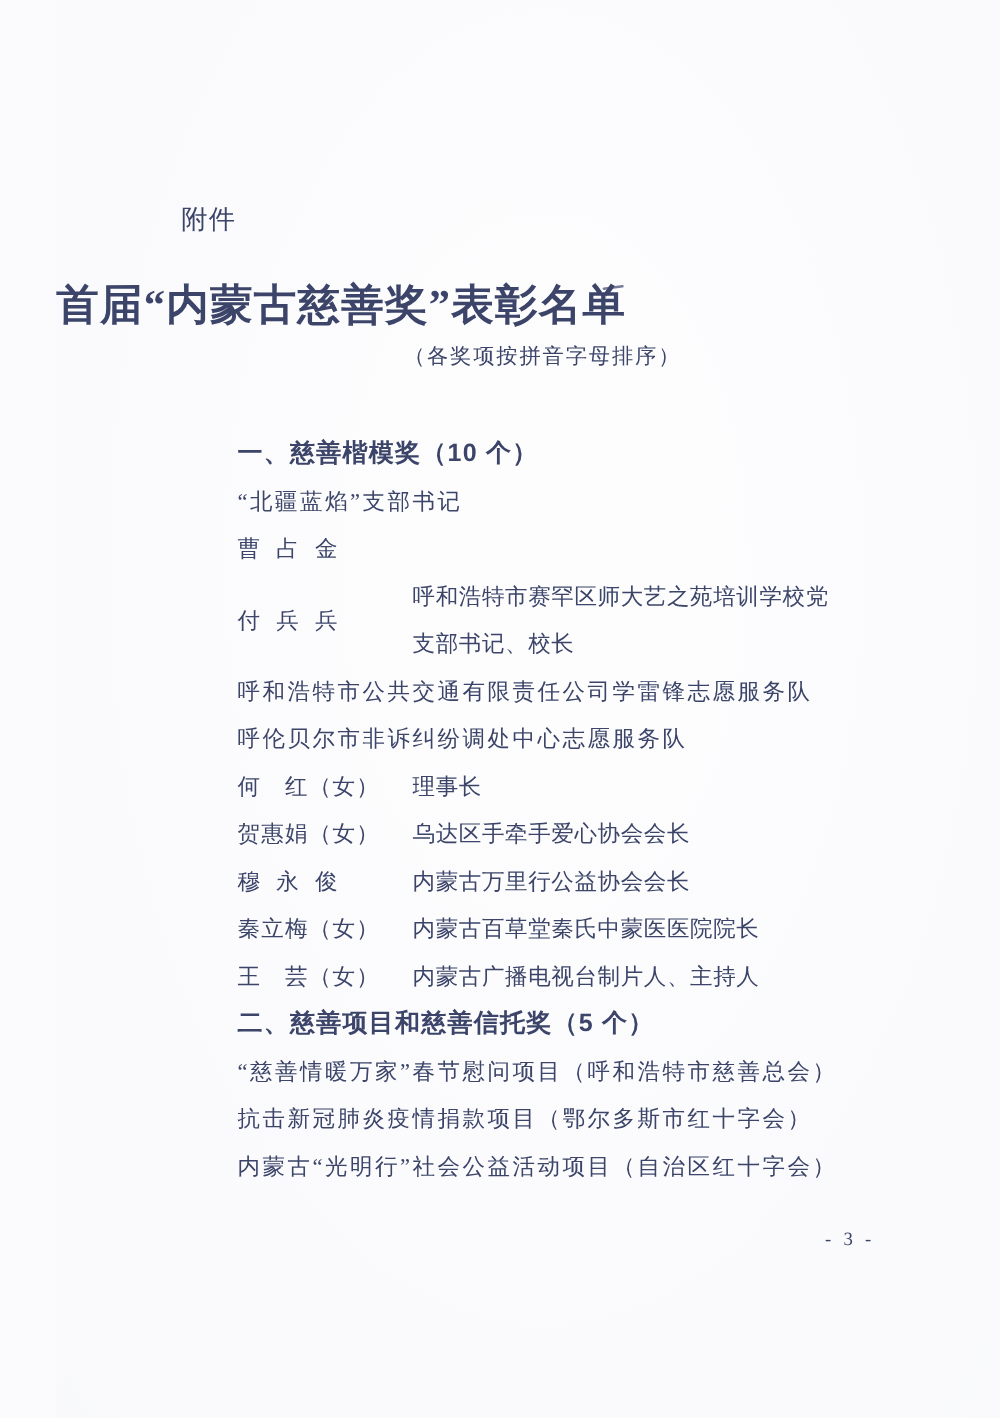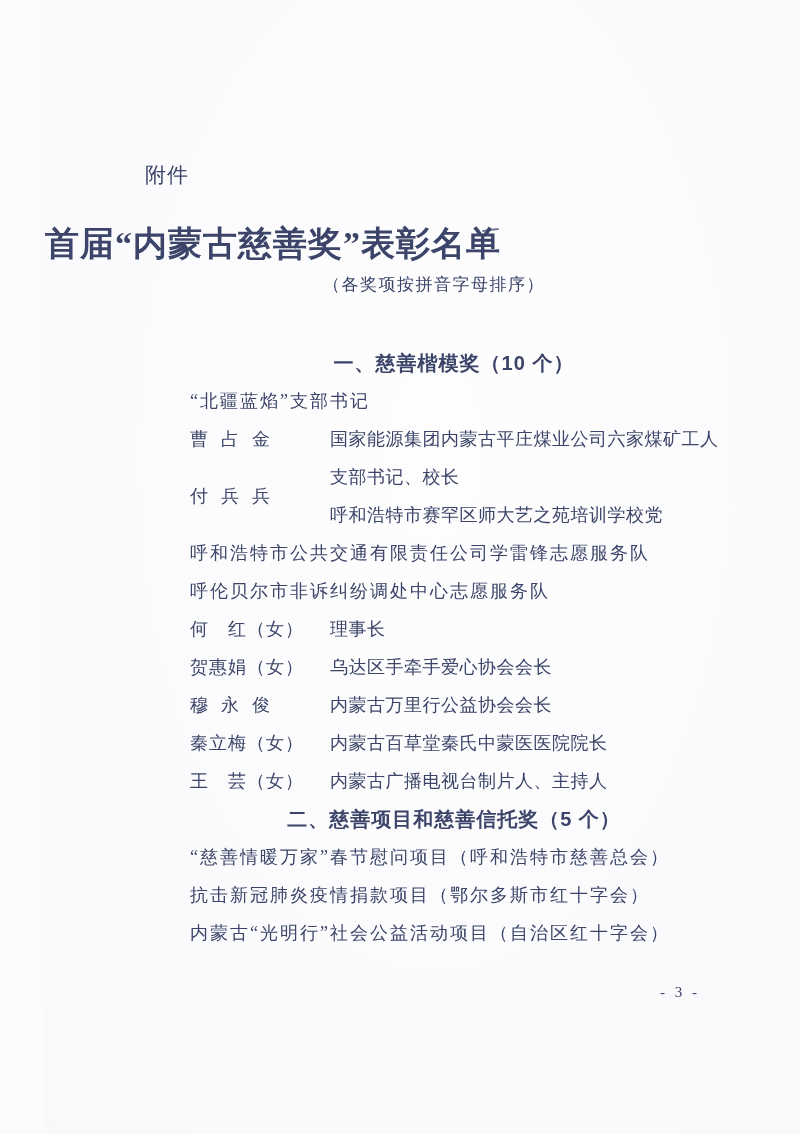--- a/index.html
+++ b/index.html
@@ -43,21 +43,21 @@
     font-size:17px;letter-spacing:1.5px;
     white-space:nowrap;
   }
   .award-list{
     position:absolute;left:145px;top:344px;width:528px;
   }
   .row{min-height:38px;}
   .heading{
     line-height:38px;font-size:20px;font-weight:700;
     font-family:"Liberation Sans", sans-serif;
-    letter-spacing:1px;white-space:nowrap;text-align:center;
+    letter-spacing:1px;white-space:nowrap;
   }
   .line{
     line-height:38px;font-size:18px;letter-spacing:2px;white-space:nowrap;
   }
   .person{display:flex;align-items:center;}
   .pname{
     width:140px;flex:none;line-height:38px;font-size:18px;
     letter-spacing:1px;white-space:nowrap;overflow:visible;
   }
   .pname.spread{letter-spacing:13px;}
@@ -81,29 +81,26 @@
 
   <div class="scan-artifact"></div>
 
   <div class="doc-subtitle">（各奖项按拼音字母排序）</div>
 
   <div class="award-list">
       <div class="row heading">一、慈善楷模奖（10 个）</div>
       <div class="row line">“北疆蓝焰”支部书记</div>
       <div class="row person">
         <div class="pname spread">曹占金</div>
-        <div class="pdesc">
-          <div class="dline">国家能源集团内蒙古平庄煤业公司六家煤矿工人</div>
-        </div>
       </div>
       <div class="row person">
         <div class="pname spread">付兵兵</div>
         <div class="pdesc">
+          <div class="dline">呼和浩特市赛罕区师大艺之苑培训学校党</div>
           <div class="dline">支部书记、校长</div>
-          <div class="dline">呼和浩特市赛罕区师大艺之苑培训学校党</div>
         </div>
       </div>
       <div class="row line">呼和浩特市公共交通有限责任公司学雷锋志愿服务队</div>
       <div class="row line">呼伦贝尔市非诉纠纷调处中心志愿服务队</div>
       <div class="row person">
         <div class="pname">何　红（女）</div>
         <div class="pdesc">
           <div class="dline">理事长</div>
         </div>
       </div>

